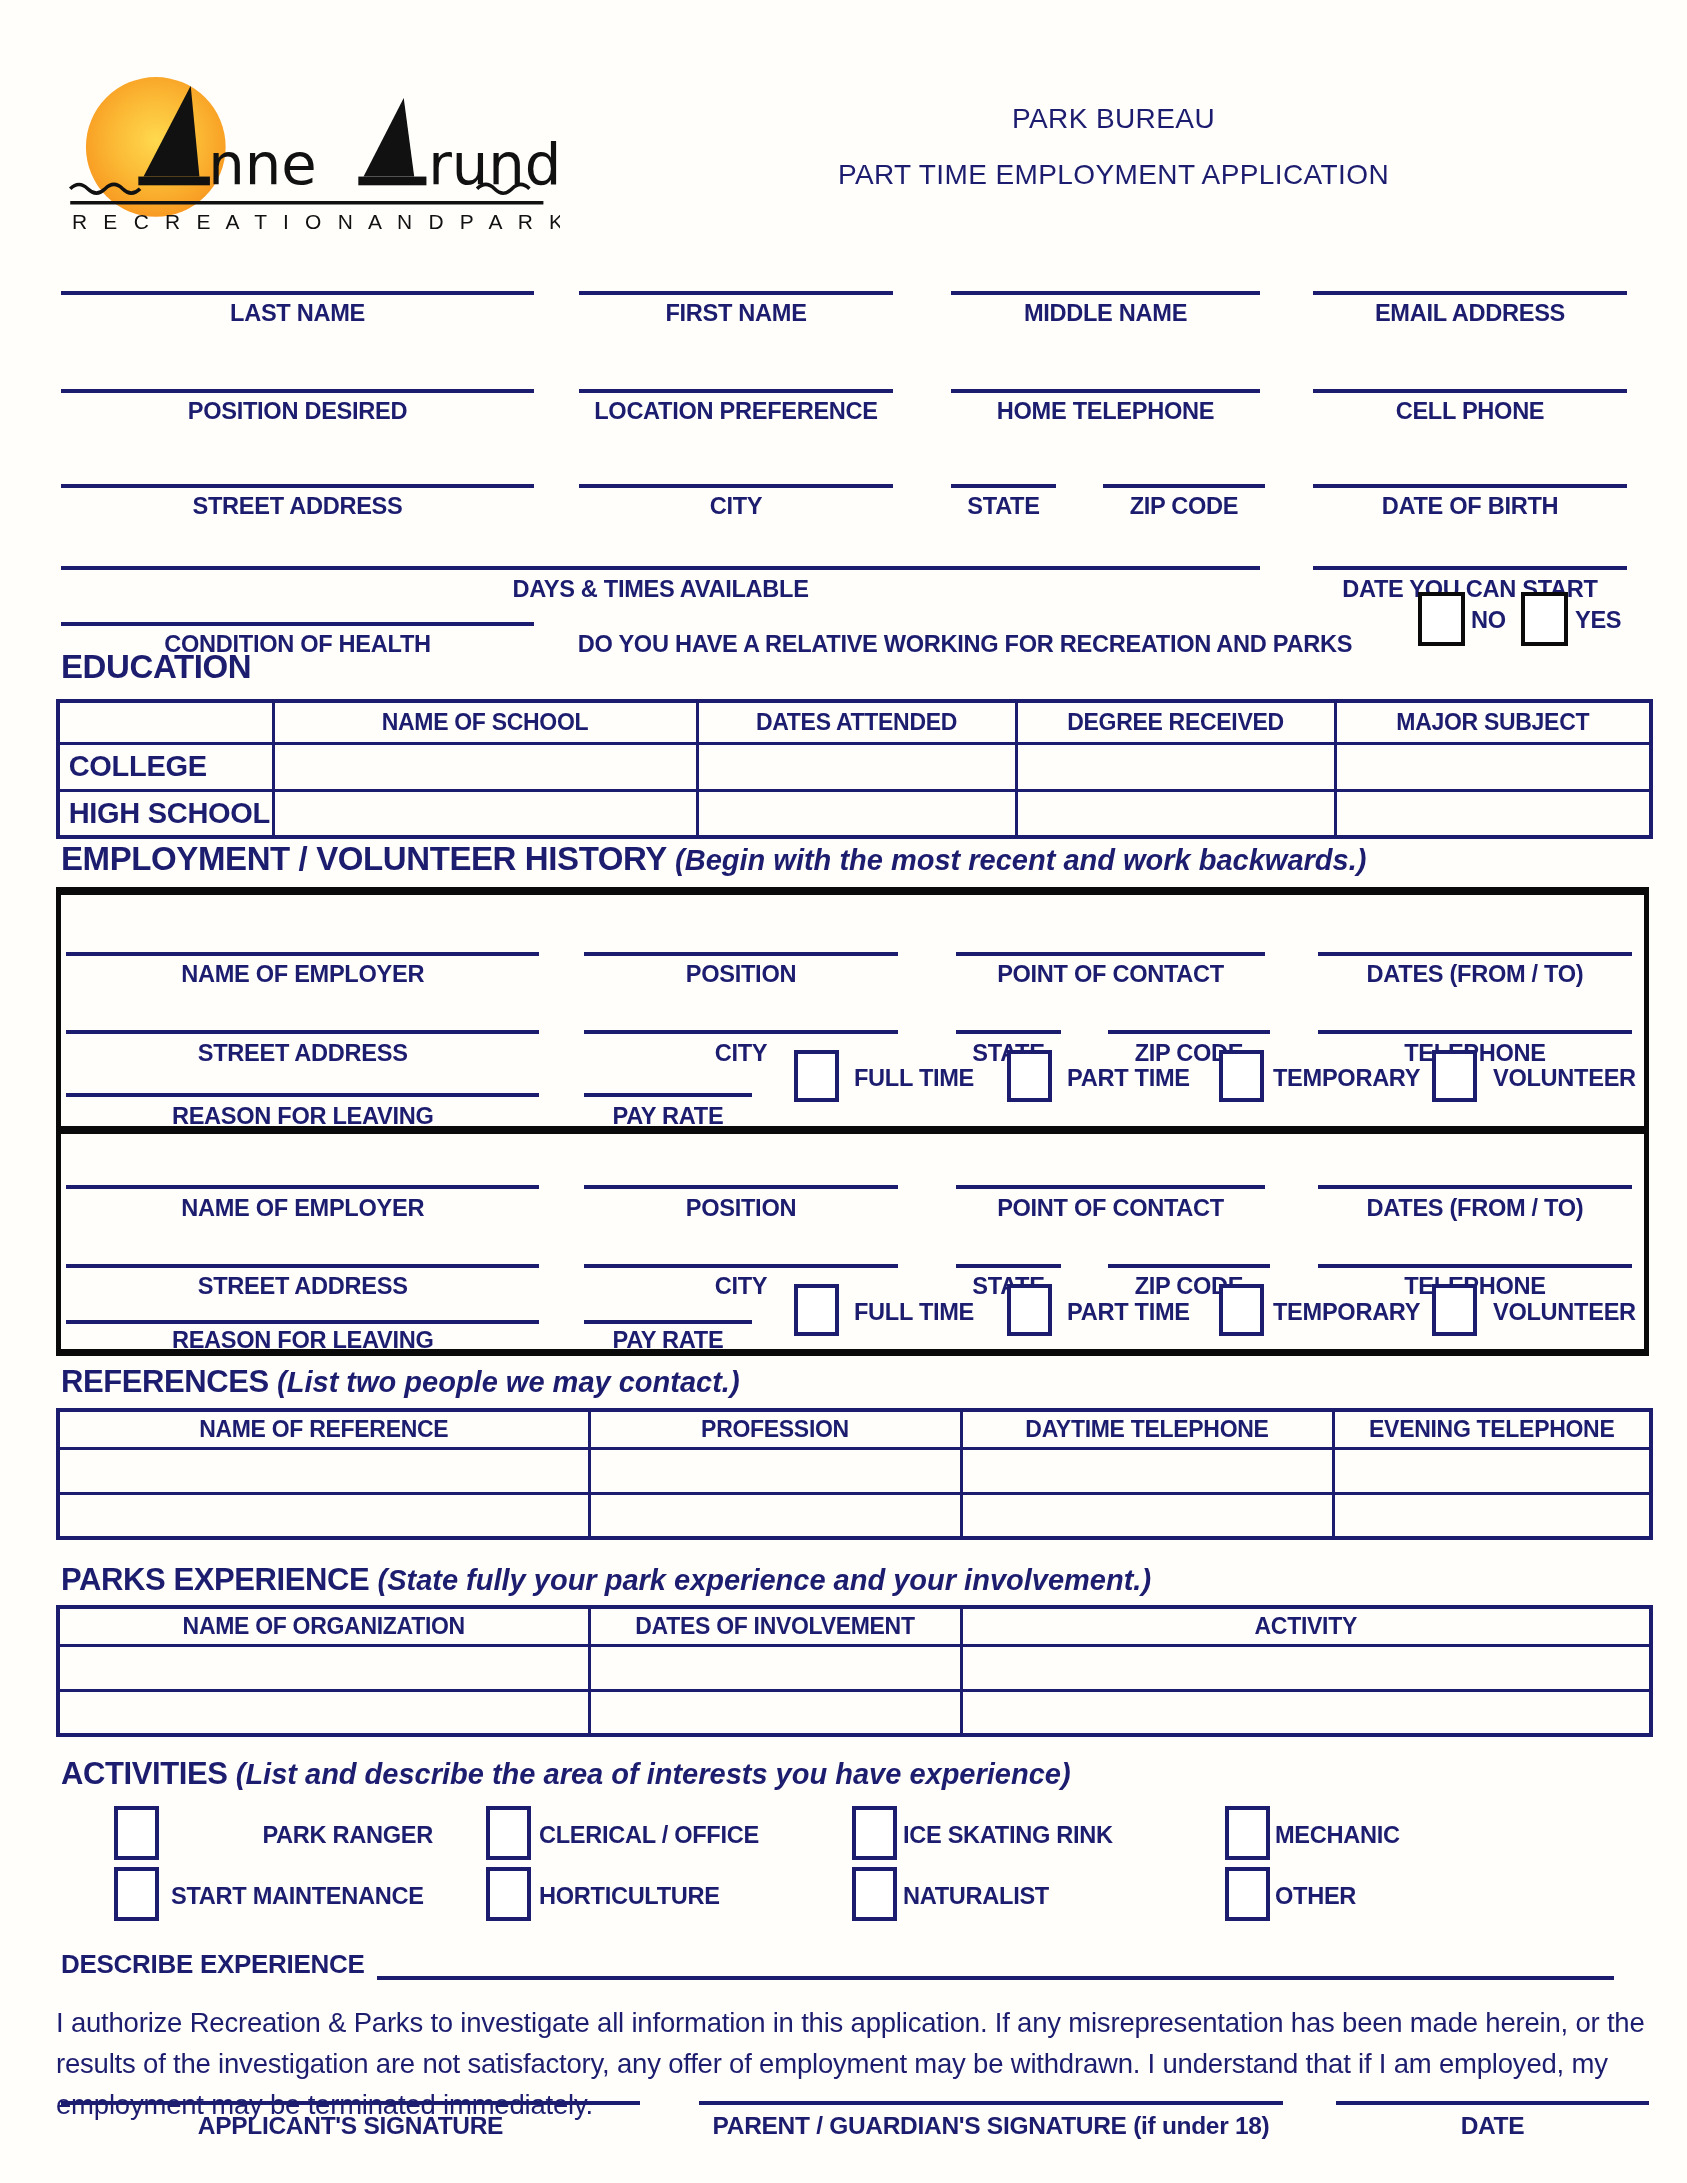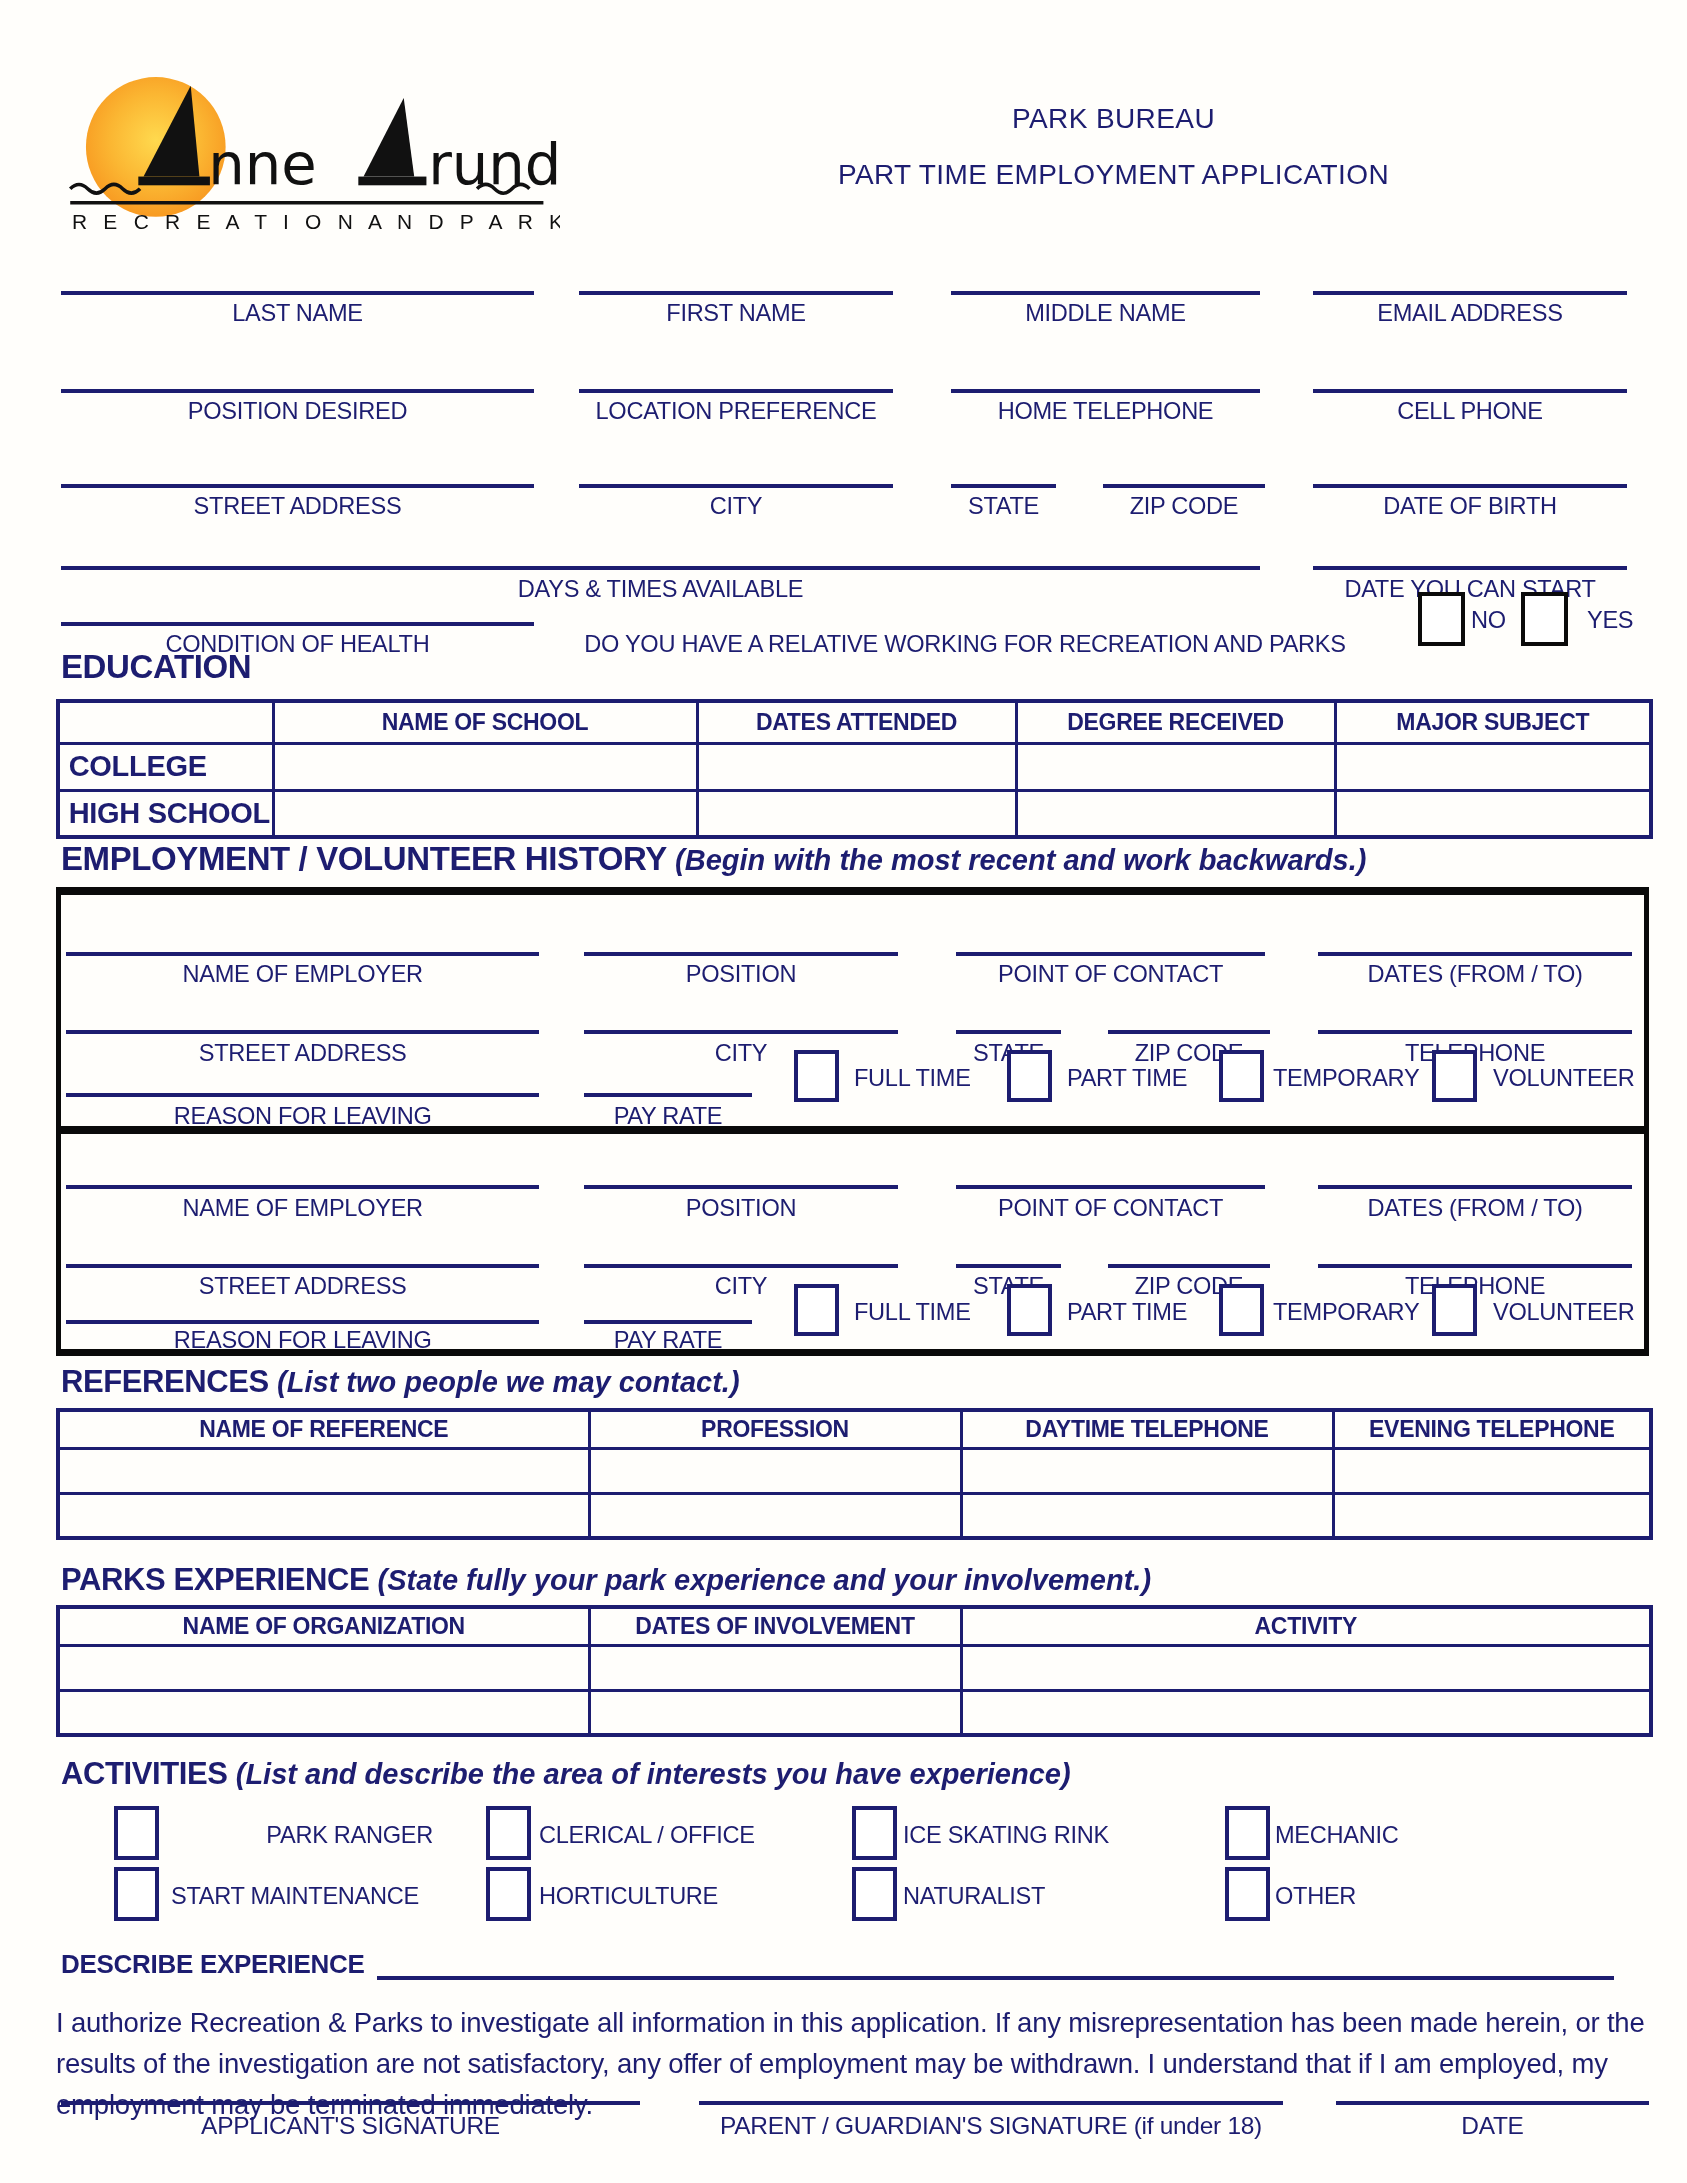--- a/index.html
+++ b/index.html
@@ -11,21 +11,21 @@
   .page{
     position:relative;width:1687px;height:2184px;background:#fffefb;
     margin:0 auto;overflow:hidden;color:var(--navy);
   }
   
   .logo{position:absolute;left:58px;top:70px;width:502px;height:166px;}
   .title{position:absolute;left:646px;top:91px;width:935px;text-align:center;
     color:var(--navy);font-size:28px;letter-spacing:0.4px;line-height:56px;font-weight:400;}
   
   .fline{position:absolute;height:4.4px;background:var(--navy);}
-  .lb{position:absolute;font-weight:normal;font-size:23.6px;color:var(--navy);
+  .lb{position:absolute;font-weight:bold;font-size:23.6px;color:var(--navy);
       text-align:center;letter-spacing:-0.3px;white-space:nowrap;}
   .hd{position:absolute;font-weight:bold;font-size:33px;color:var(--navy);letter-spacing:-0.4px;white-space:nowrap;}
   .hd .it{font-weight:bold;font-size:29px;font-style:italic;letter-spacing:0;}
   .cbx{position:absolute;border:4.4px solid var(--navy);background:#fff;width:47px;height:54px;}
   .cbx.blk{border-color:var(--black);}
   
   table.frm{position:absolute;border-collapse:collapse;table-layout:fixed;background:#fffefb;}
   table.frm td{border:3.5px solid var(--navy);font-weight:bold;color:var(--navy);
       font-size:23px;text-align:center;vertical-align:middle;letter-spacing:-0.3px;}
   table.frm td.rowlab{text-align:left;padding-left:8.7px;font-size:29px;}
@@ -113,21 +113,21 @@
   <div class="lb" style="left:61px;top:576px;width:1199px;">DAYS &amp; TIMES AVAILABLE</div>
   <div class="fline" style="left:1313px;top:566px;width:314px;"></div>
   <div class="lb" style="left:1313px;top:576px;width:314px;">DATE YOU CAN START</div>
 
   <div class="fline" style="left:61px;top:622px;width:473px;"></div>
   <div class="lb" style="left:61px;top:631px;width:473px;">CONDITION OF HEALTH</div>
   <div class="lb" style="left:572px;top:631px;width:786px;">DO YOU HAVE A RELATIVE WORKING FOR RECREATION AND PARKS</div>
   <div class="cbx blk" style="left:1418px;top:592px;"></div>
   <div class="lb" style="left:1471px;top:607px;width:52px;text-align:left;">NO</div>
   <div class="cbx blk" style="left:1521px;top:592px;"></div>
-  <div class="lb" style="left:1575px;top:607px;width:70px;text-align:left;margin-left:12px;">YES</div>
+  <div class="lb" style="left:1575px;top:607px;width:70px;text-align:left;">YES</div>
 
   <div class="hd" style="left:61px;top:648px;">EDUCATION</div>
   <table class="frm" style="left:56px;top:699px;width:1593px;">
     <colgroup>
         <col style="width:215px">
         <col style="width:424px">
         <col style="width:319px">
         <col style="width:319px">
         <col style="width:316px">
       </colgroup>

